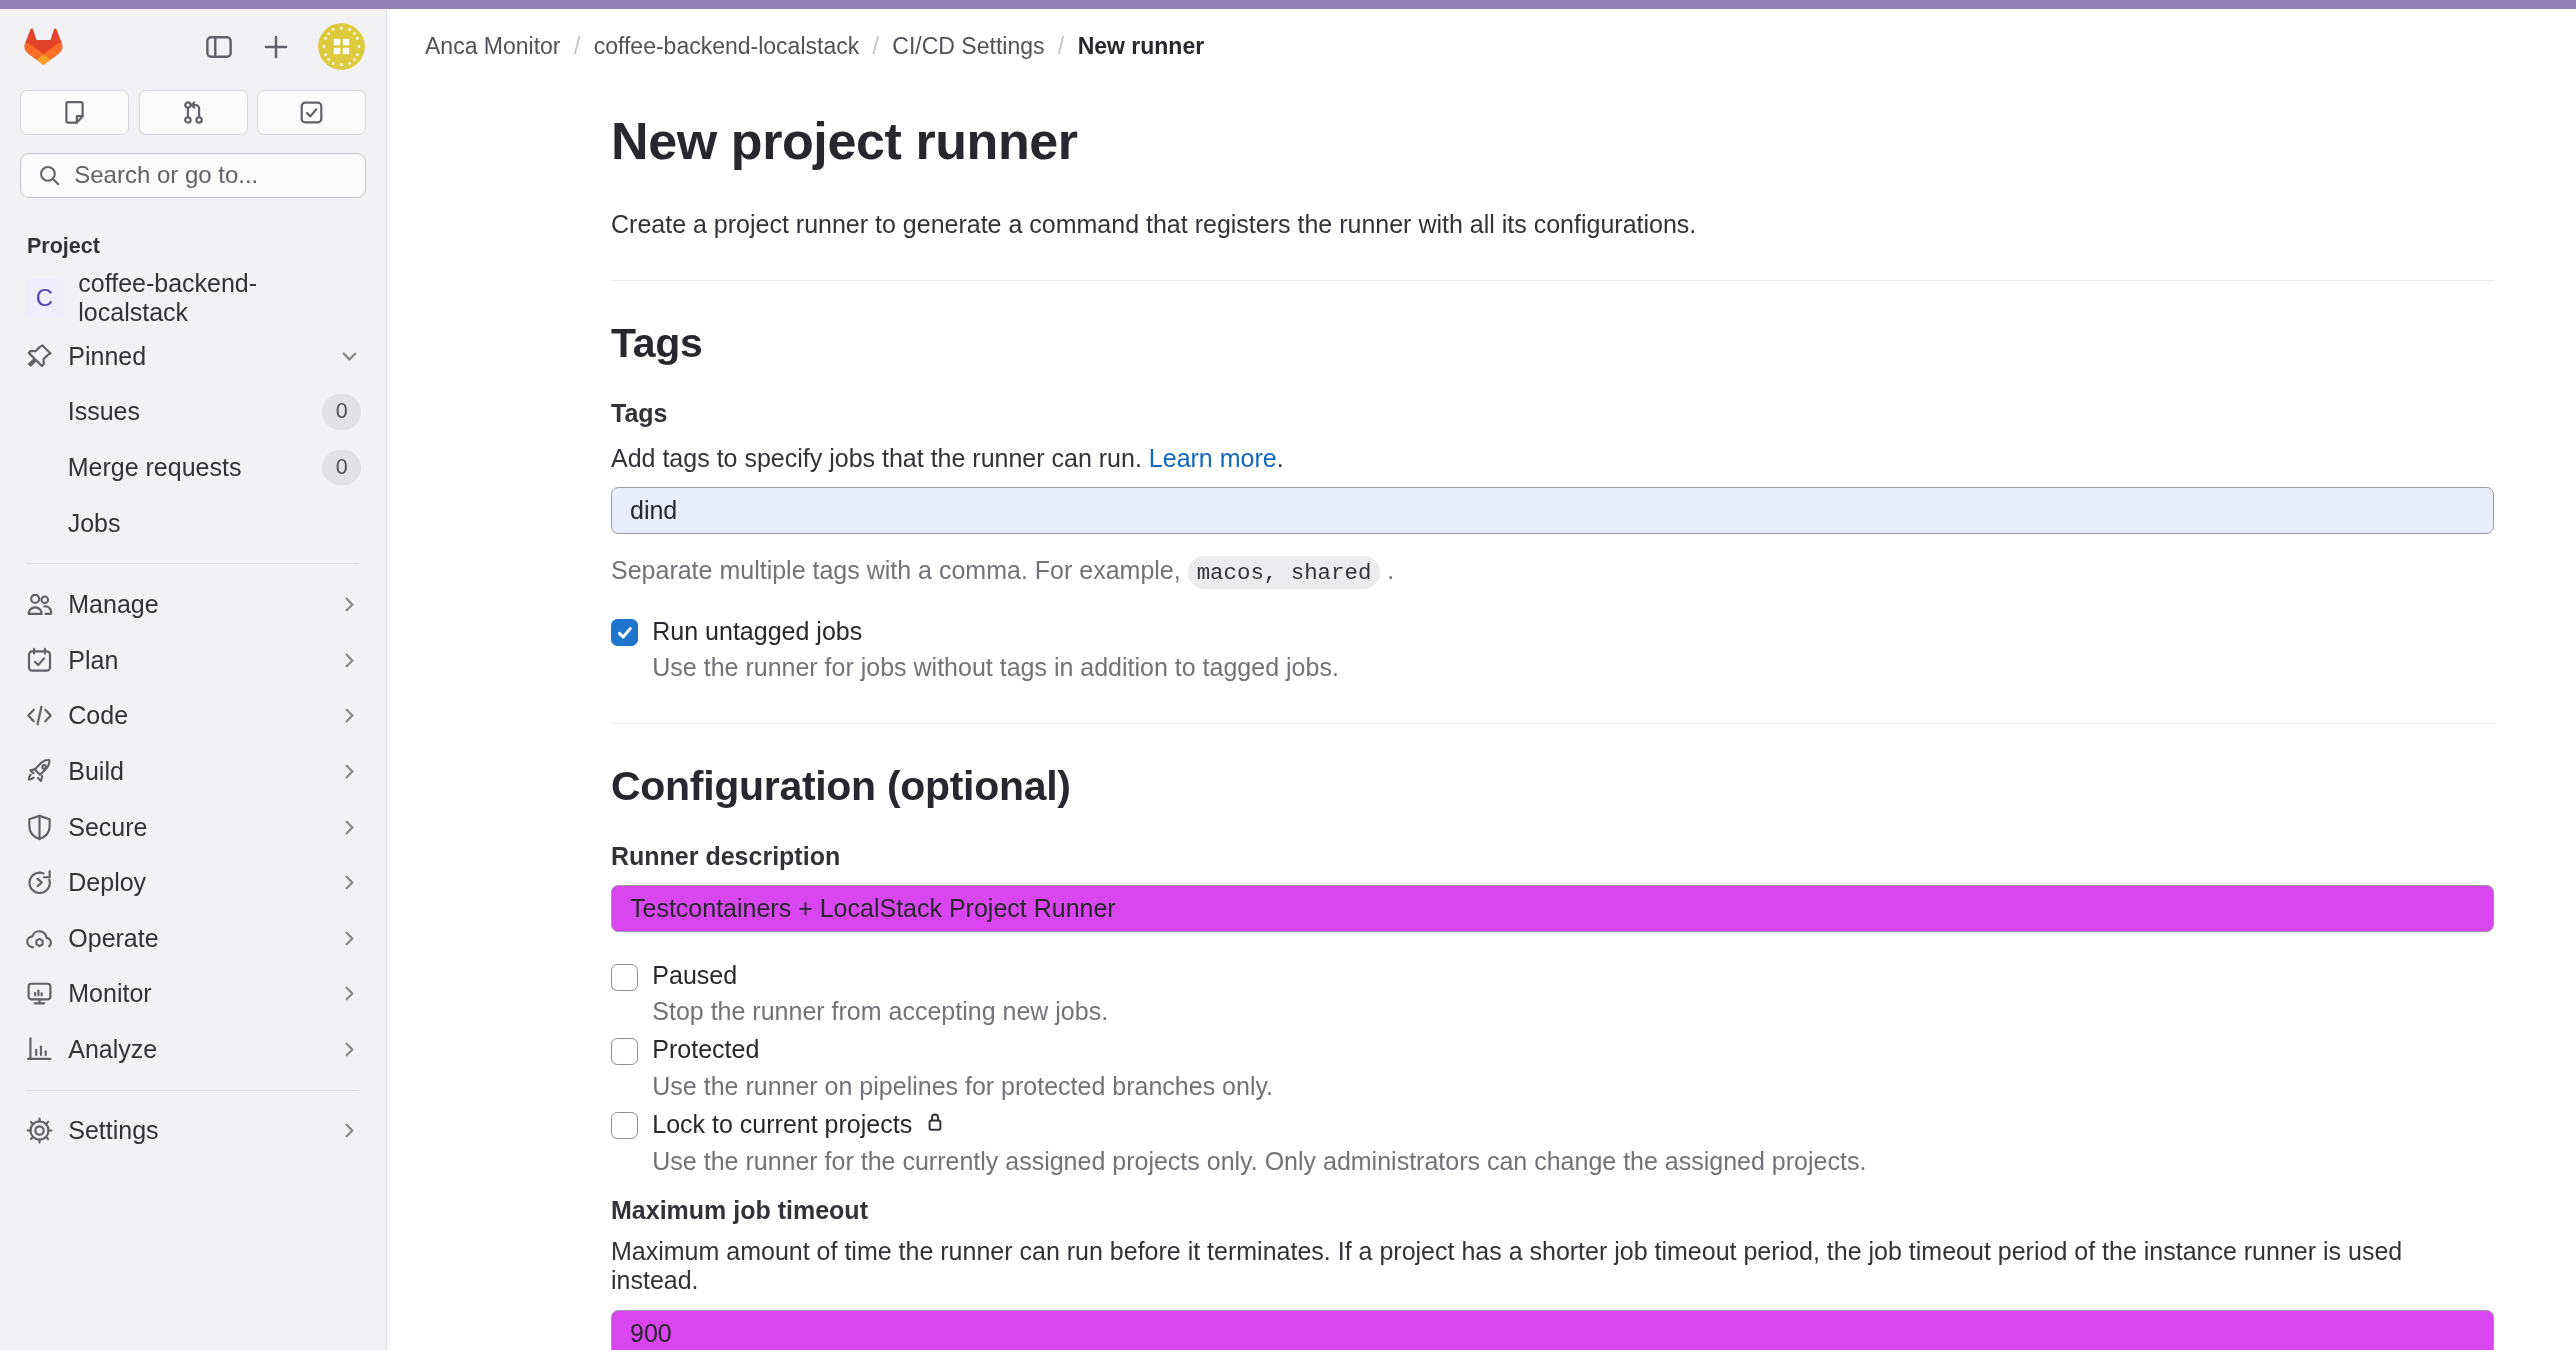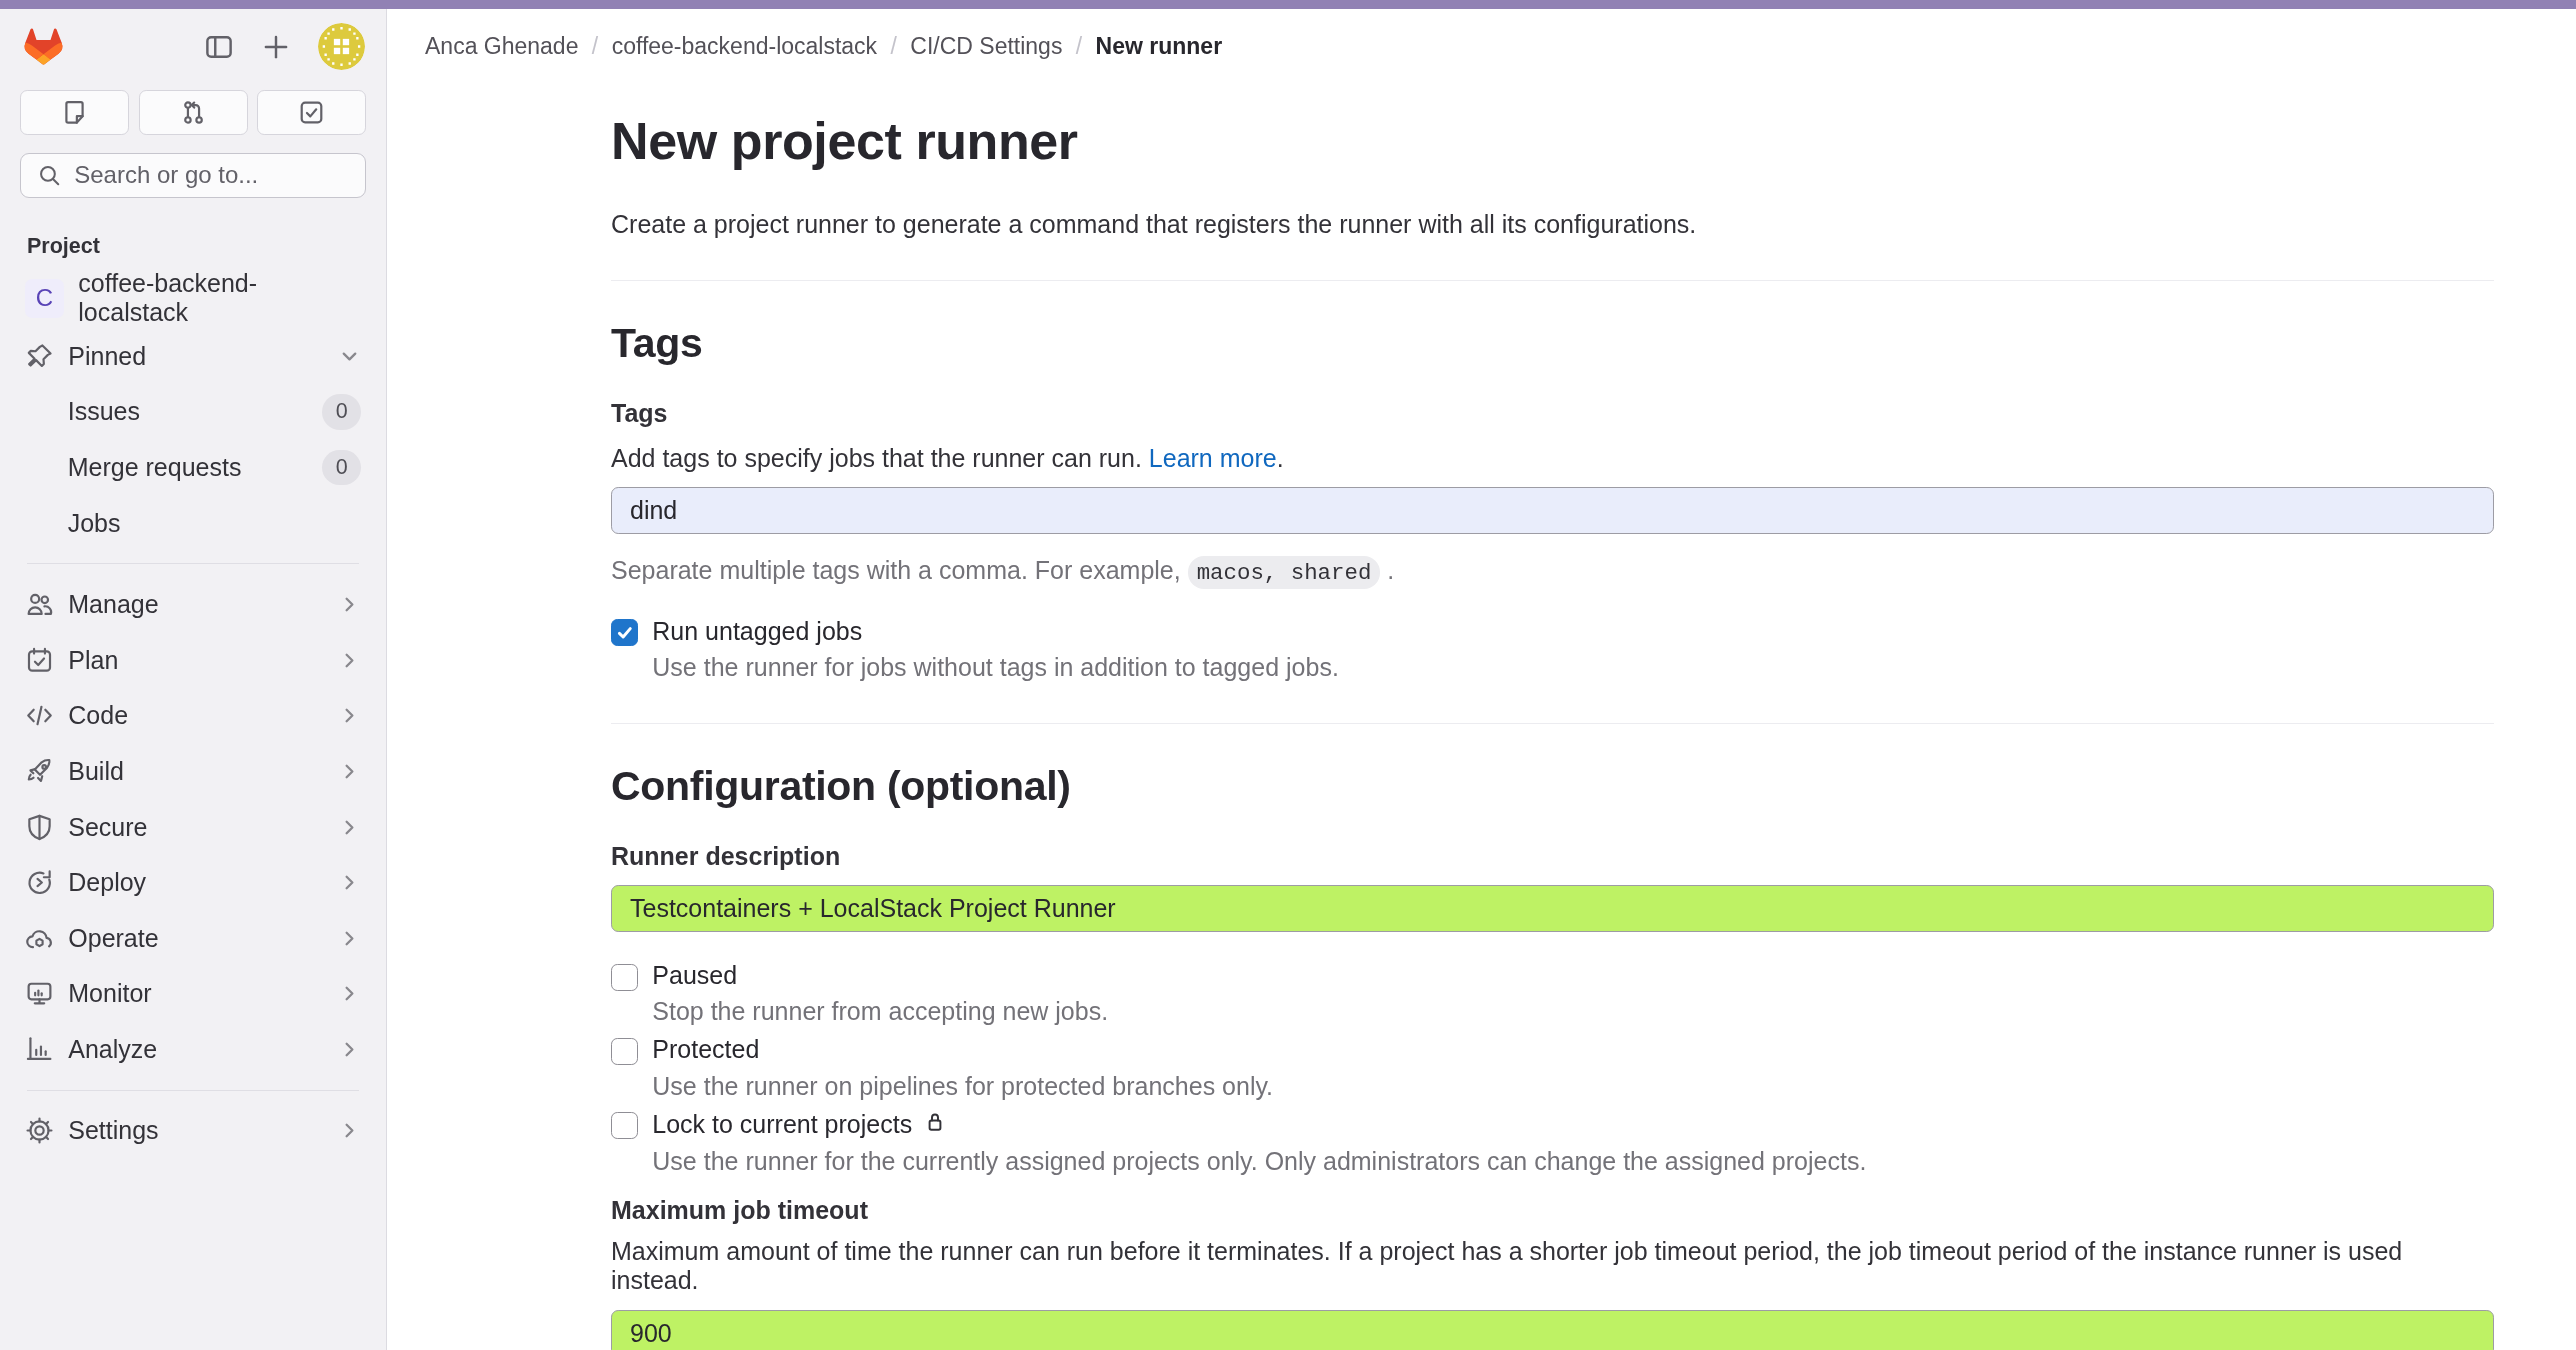--- a/index.html
+++ b/index.html
@@ -68,21 +68,21 @@
   .form-col { width:1883px; }
   .page-title { font-size:52px; font-weight:600; color:#28272d; letter-spacing:-0.4px; }
   .page-sub { font-size:25px; margin-top:39px; color:#333238; }
   .sep { border:none; border-top:1.8px solid #ececf0; margin-top:41px; }
   .section-h { font-size:41px; font-weight:600; color:#28272d; margin-top:39px; letter-spacing:-0.3px; }
   .field-label { font-size:25px; font-weight:700; margin-top:32px; }
   .field-help { font-size:25px; margin-top:16px; color:#333238; }
   .link { color:#1068bf; text-decoration:none; cursor:pointer; }
   .text-input {
     display:block; width:1883px; height:47px; border:0.9px solid #9d9ca4; border-radius:7.2px;
-    font-size:25px; padding:0 18px; color:#28272d; background:#bef264; margin-top:14.3px;
+    font-size:25px; padding:0 18px; color:#28272d; background:#d946ef; margin-top:14.3px;
     font-family:"Liberation Sans","DejaVu Sans",sans-serif; outline:none;
   }
   .text-input.tags-highlight { background:#e9edfb; }
   .hint { font-size:25px; color:#737278; margin-top:21.5px; }
   .kbd {
     font-family:"Liberation Mono","DejaVu Sans Mono",monospace; font-size:22.4px;
     background:#ececef; border-radius:16px; padding:3.6px 9px; color:#333238;
   }
   .cb-row { display:flex; margin-top:29px; }
   .cb-row + .cb-row { margin-top:9px; }
@@ -368,21 +368,21 @@
             <svg viewBox="0 0 16 16">
               <path d="M6 4l4 4-4 4"></path>
             </svg>
           </span>
       </div>
     </nav>
   </aside>
 
   <main class="content">
     <div class="breadcrumb">
-      <a class="crumb-link">Anca Ghenade</a>
+      <a class="crumb-link">Anca Monitor</a>
       <span class="crumb-sep">/</span>
       <a class="crumb-link">coffee-backend-localstack</a>
       <span class="crumb-sep">/</span>
       <a class="crumb-link">CI/CD Settings</a>
       <span class="crumb-sep">/</span>
       <span class="crumb-current">New runner</span>
     </div>
 
     <div class="page">
       <div class="form-col">

